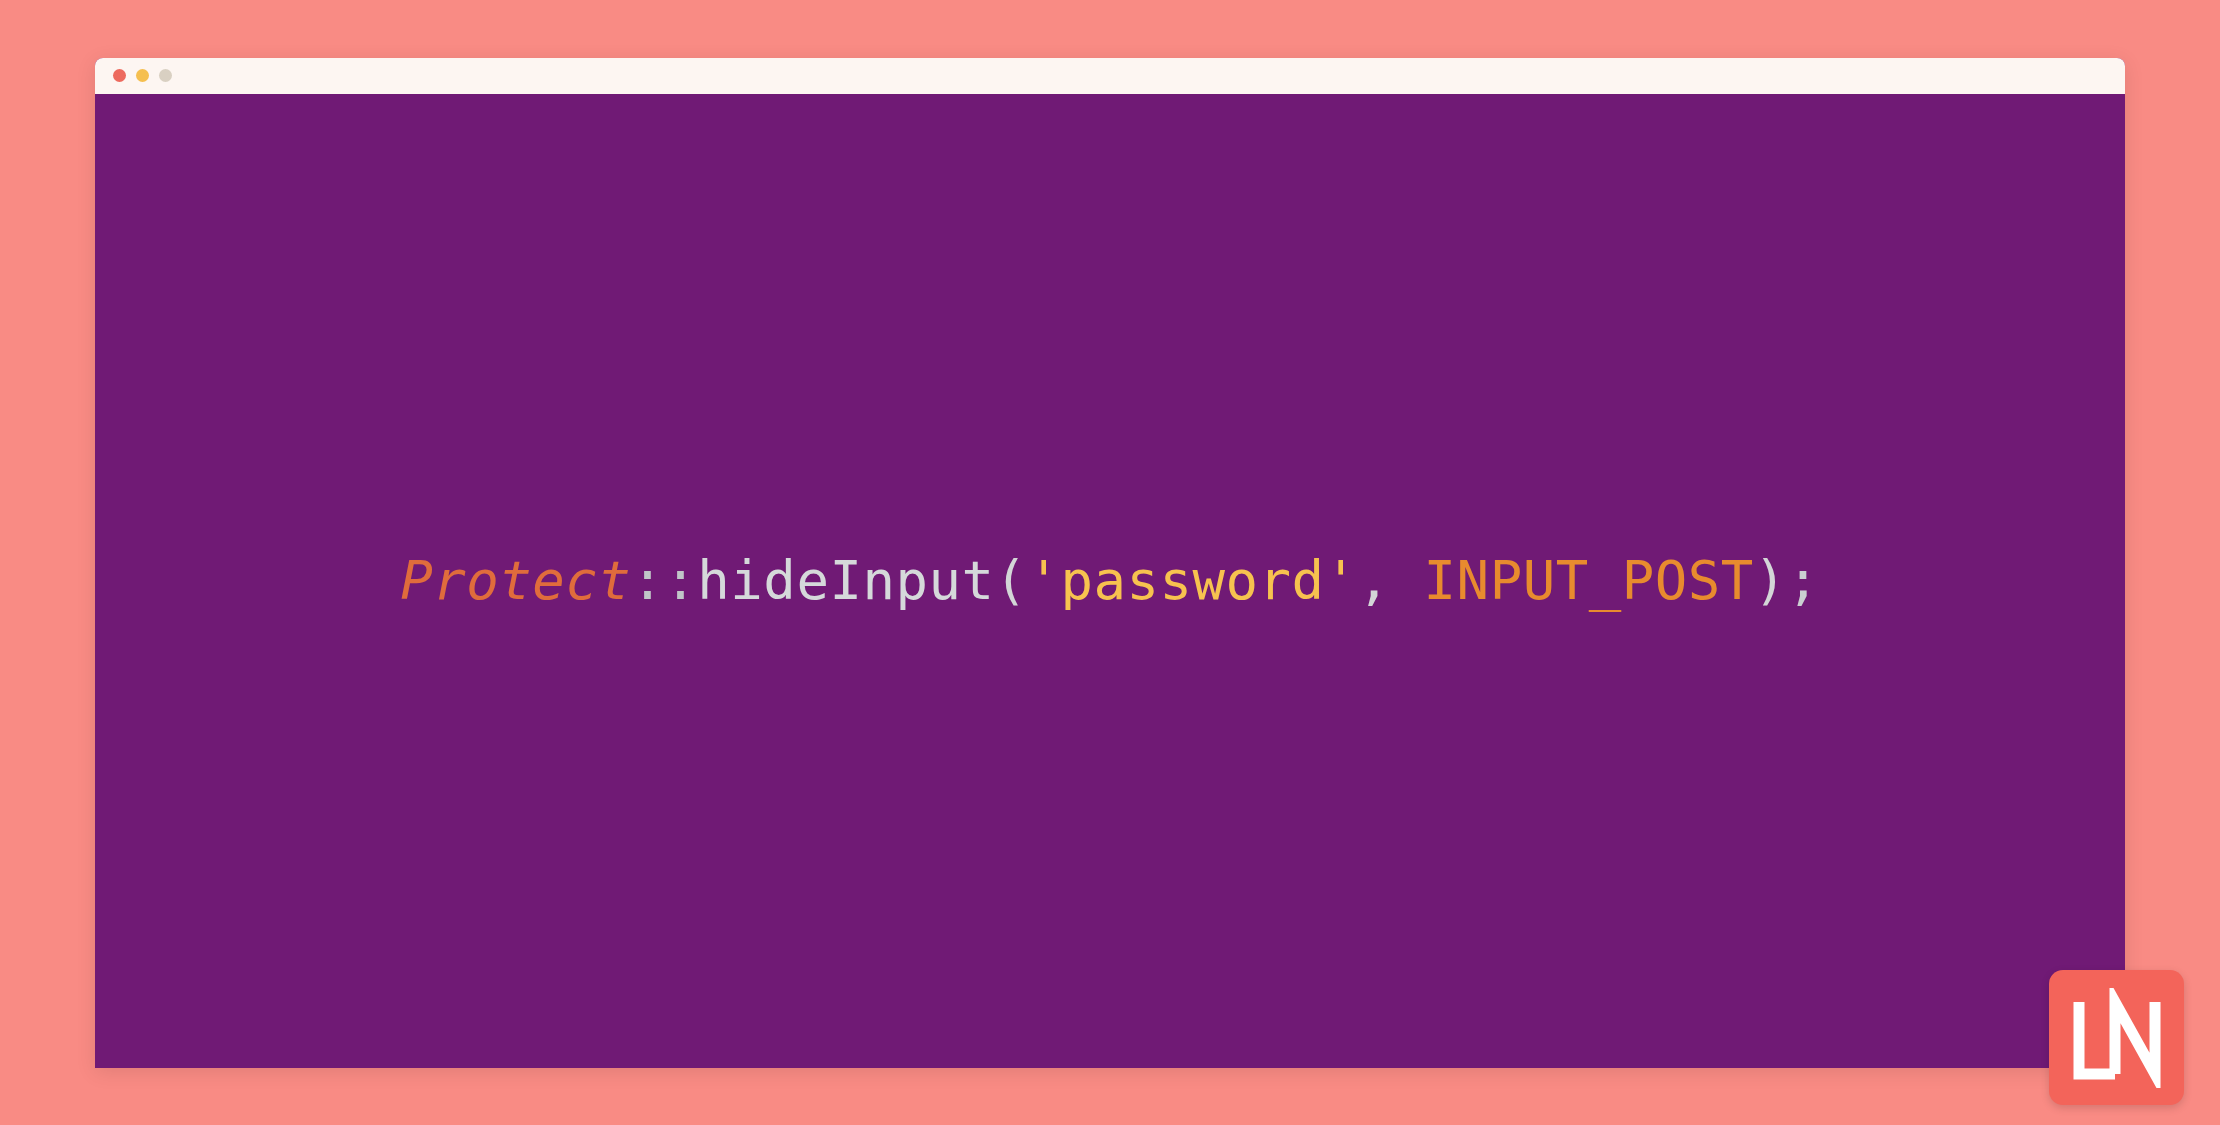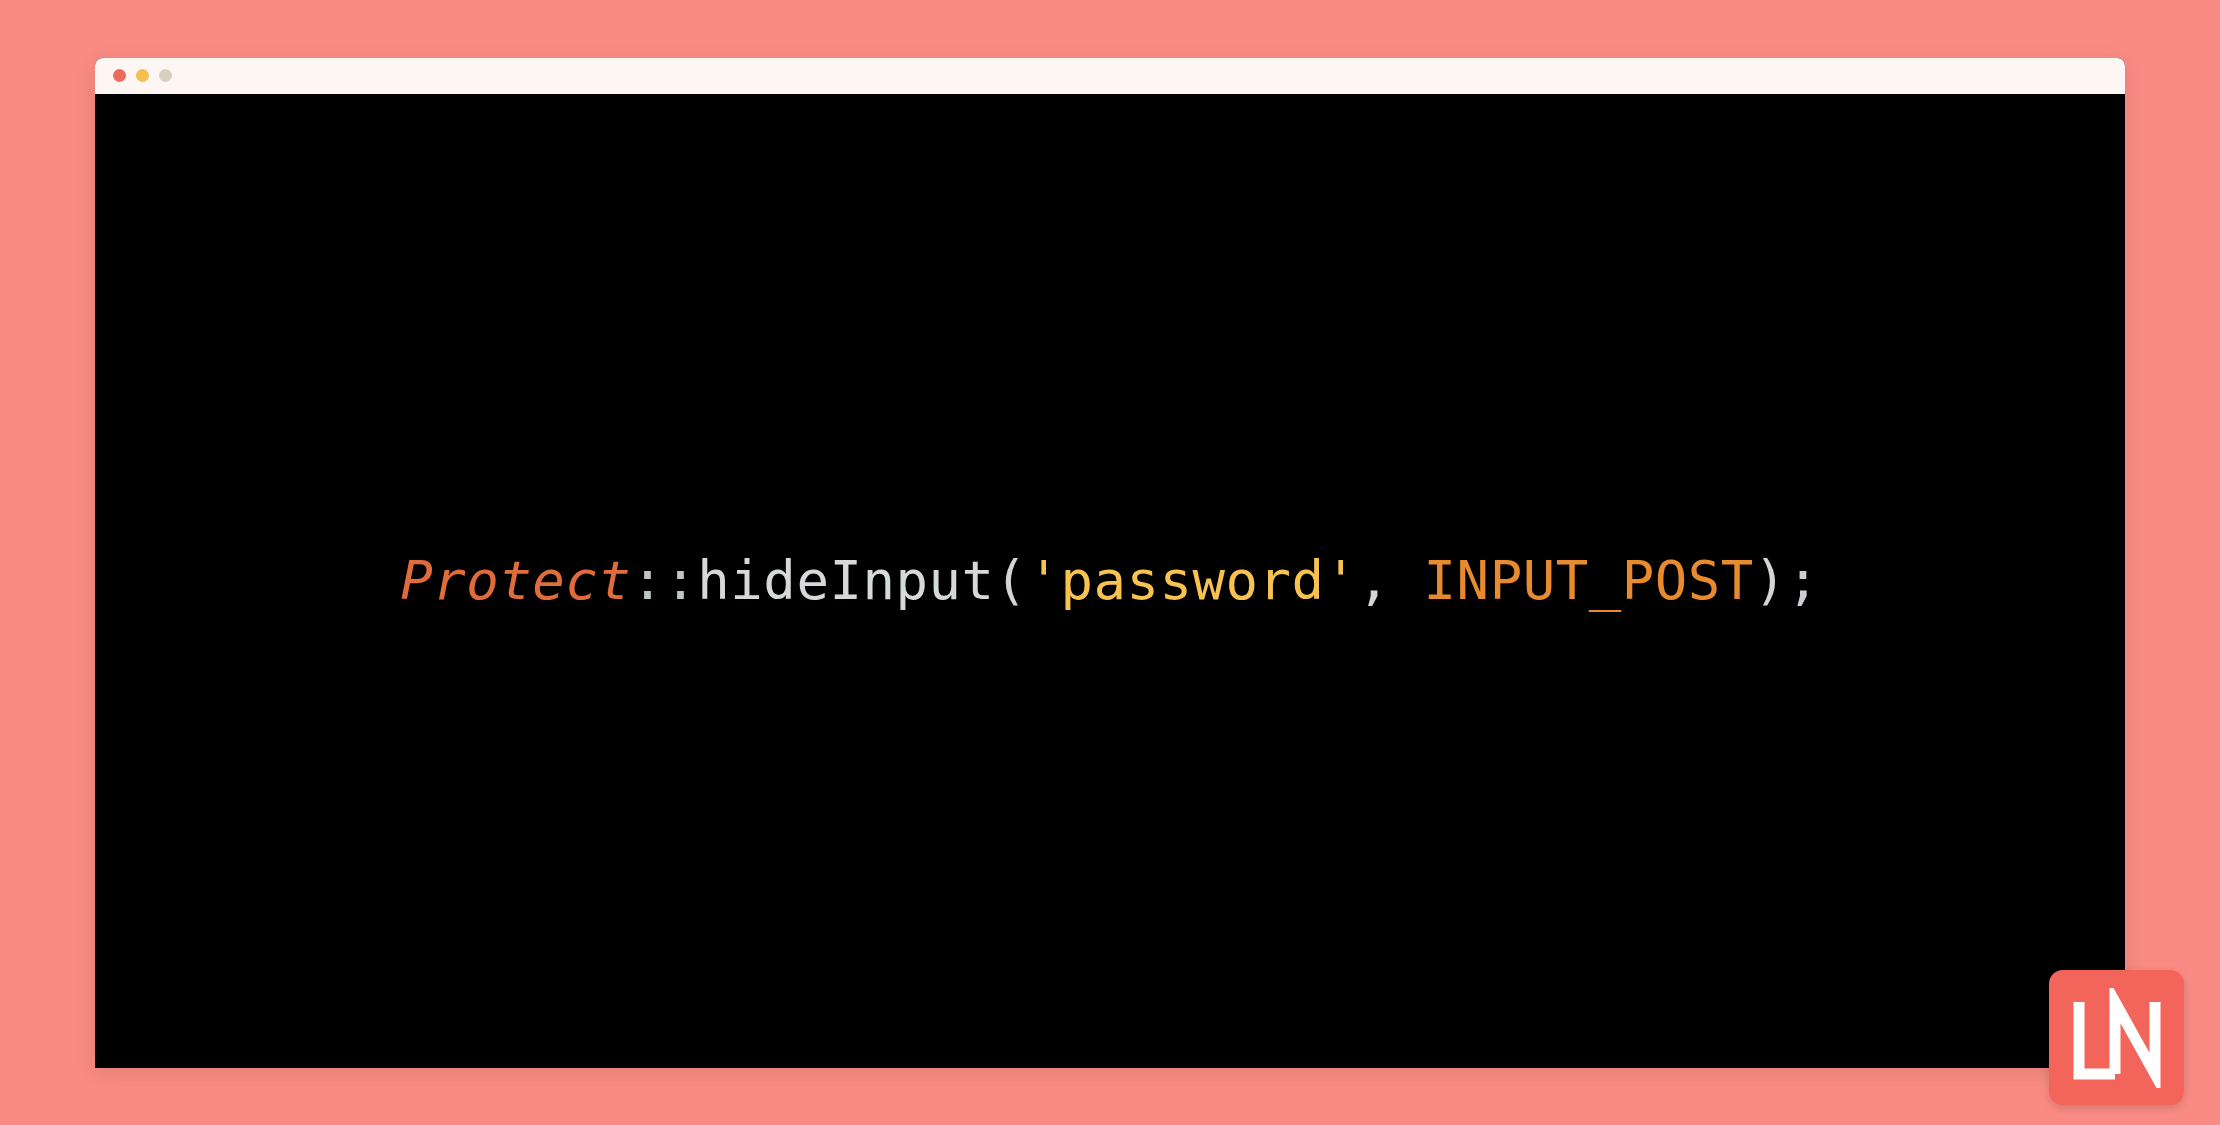--- a/index.html
+++ b/index.html
@@ -13,21 +13,21 @@
       background: #f98b84;
       display: flex;
       align-items: center;
       justify-content: center;
       position: relative;
       font-family: 'Menlo', 'Monaco', 'Consolas', monospace;
     }
     .window {
       width: 2030px;
       height: 1010px;
-      background: #000000;
+      background: #701a75;
       border-radius: 8px 8px 0 0;
       overflow: hidden;
       box-shadow: 0 4px 20px rgba(0,0,0,0.1);
       position: relative;
     }
     .titlebar {
       height: 36px;
       background: #fdf6f2;
       display: flex;
       align-items: center;

